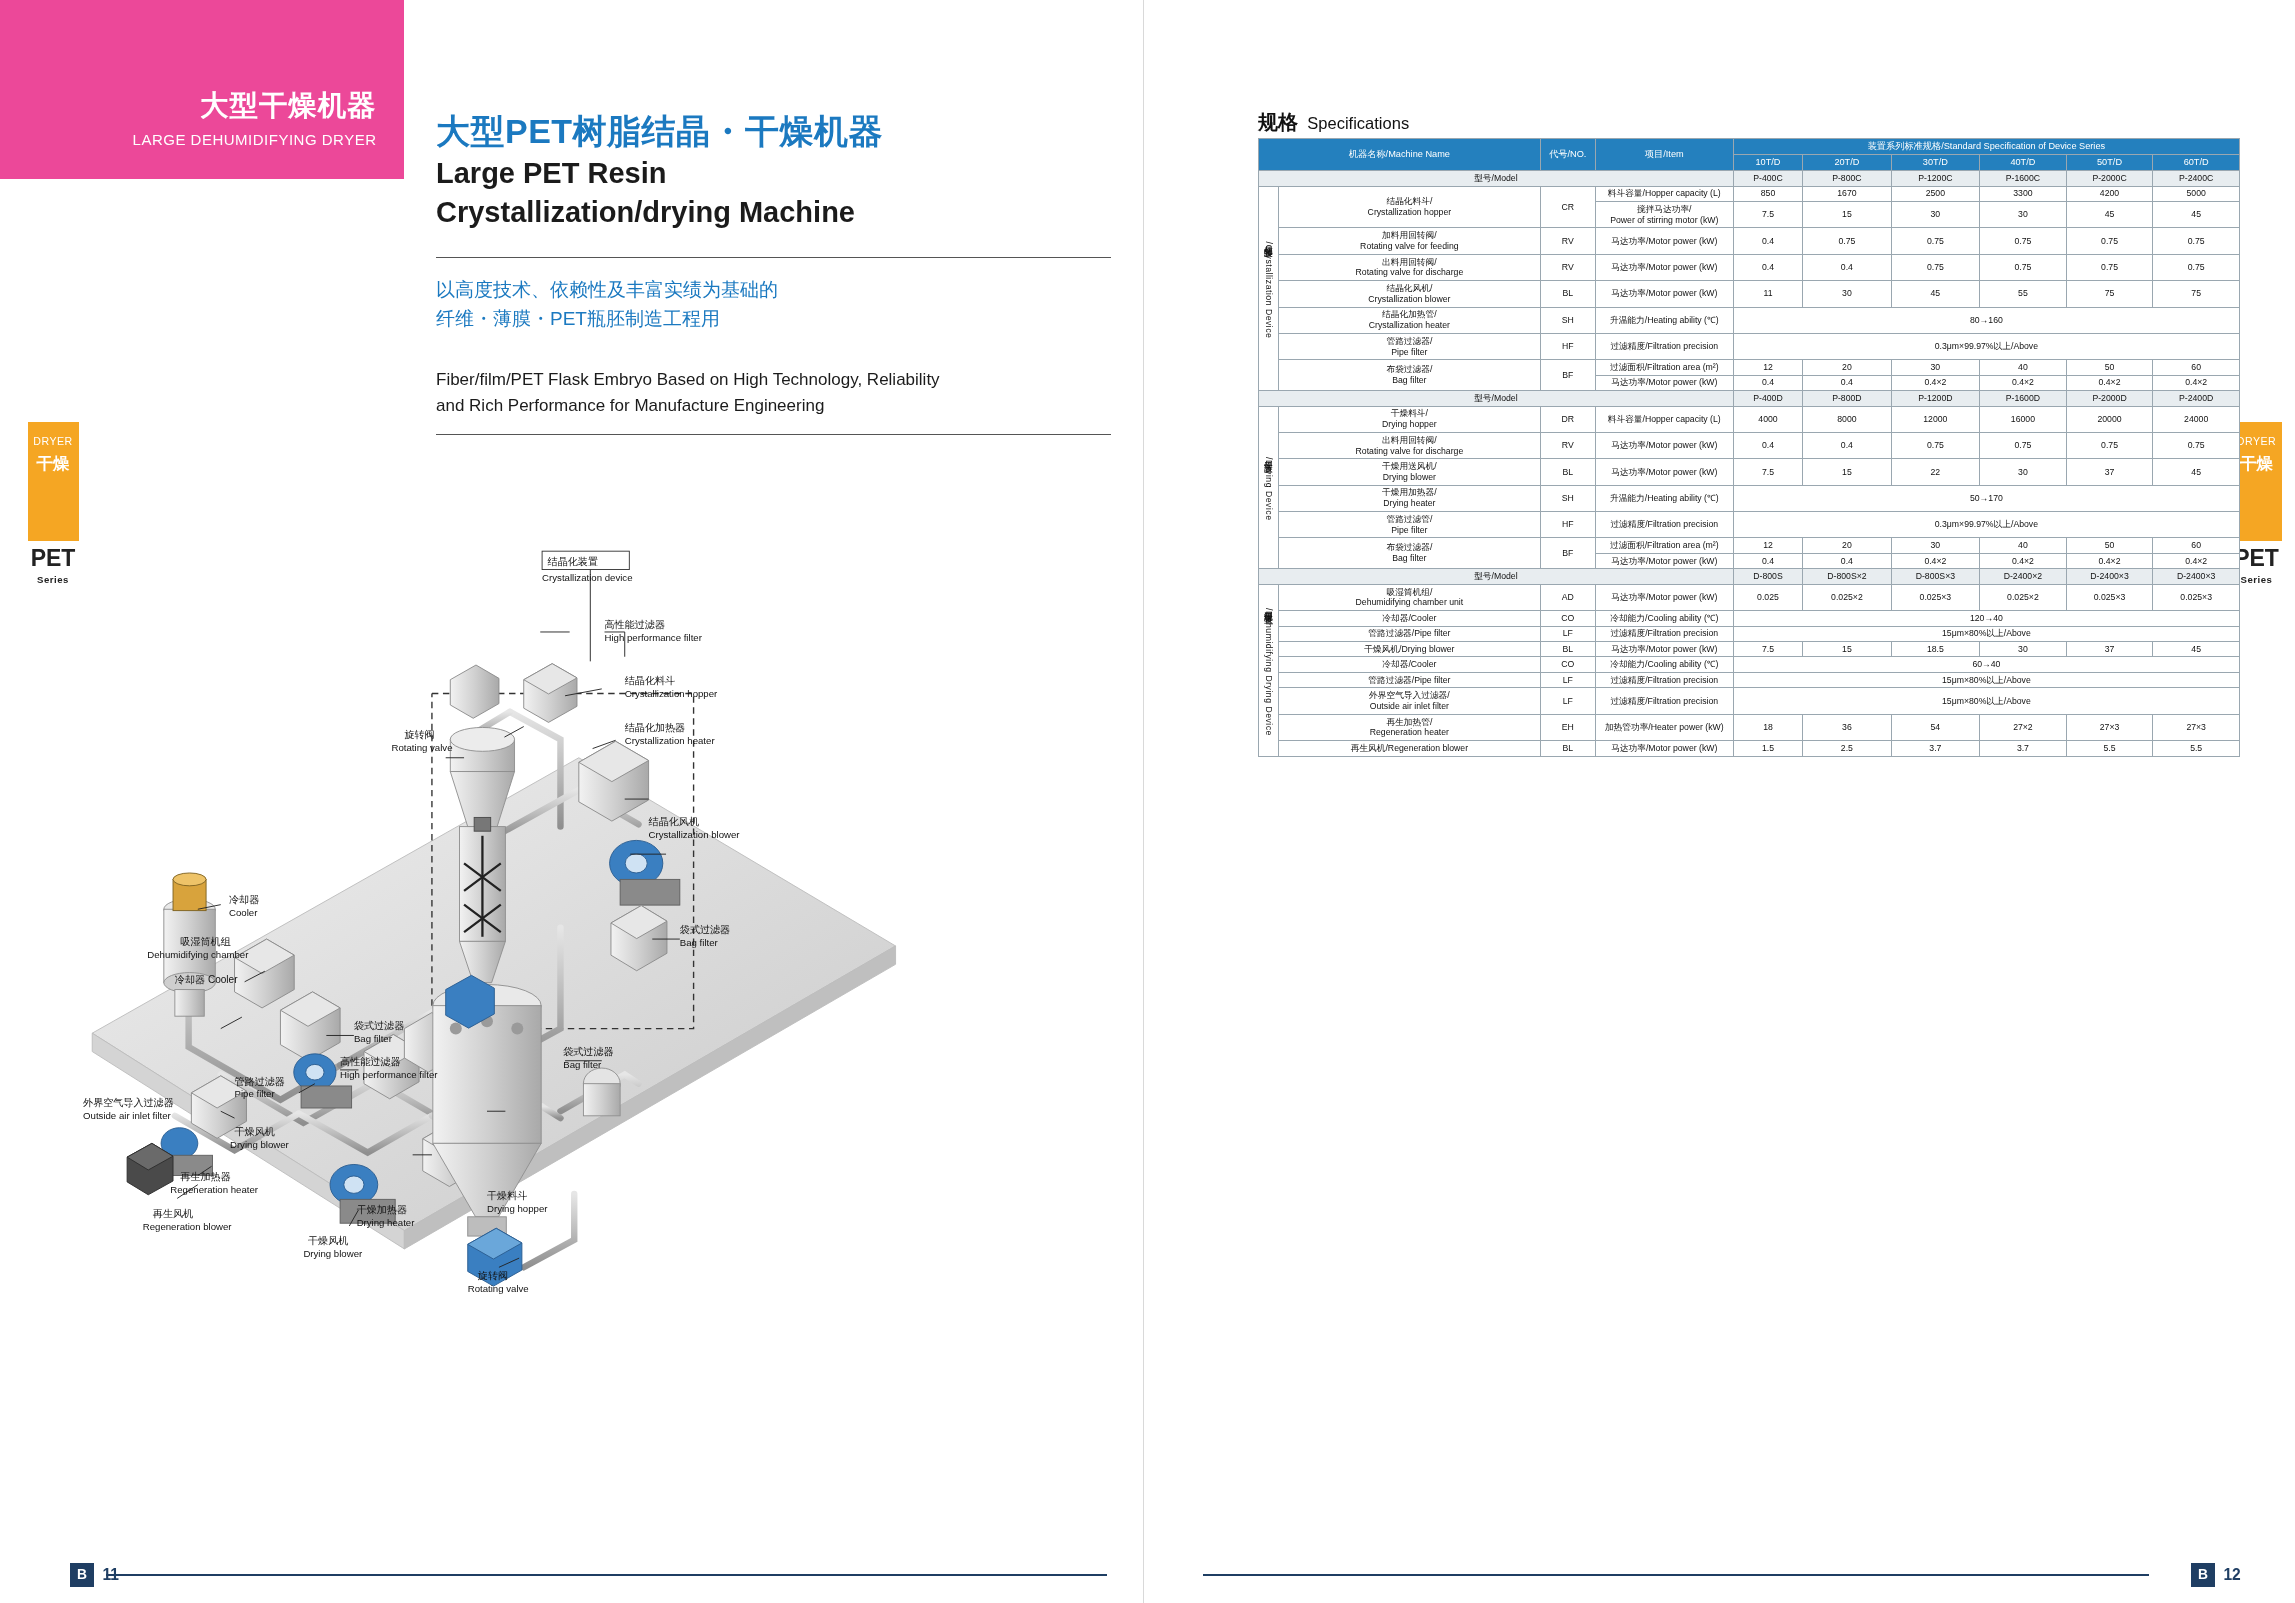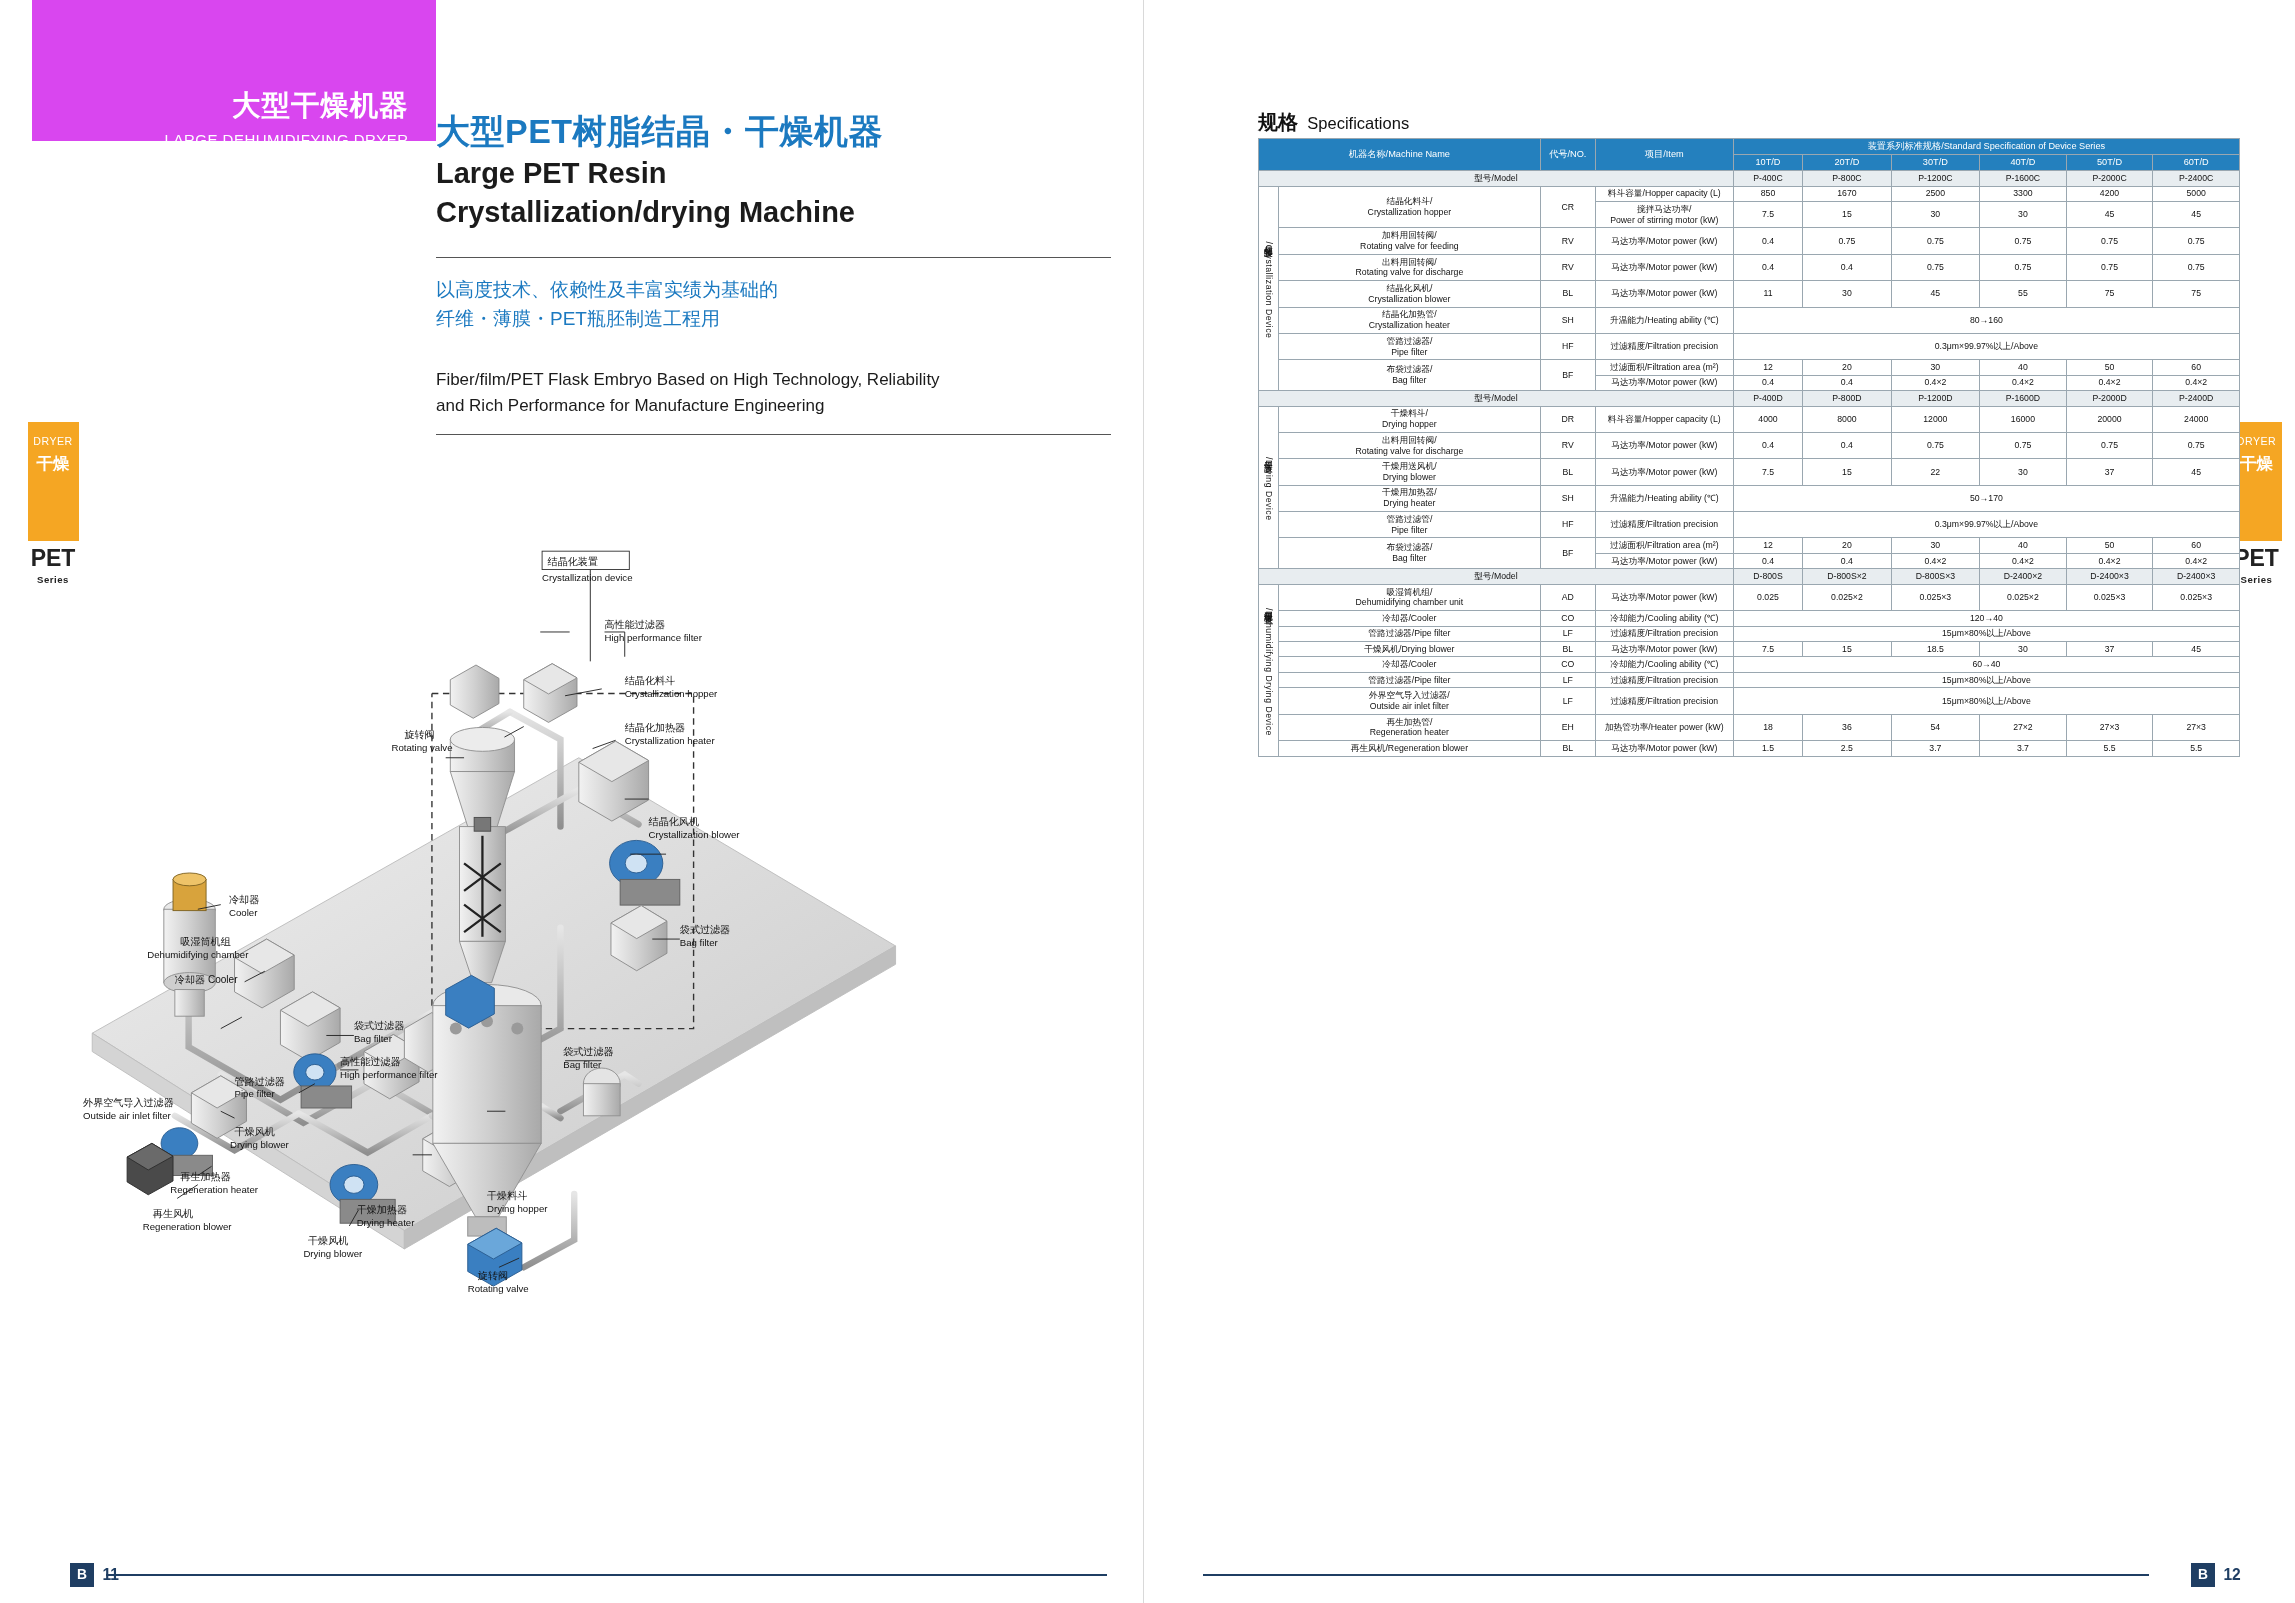--- a/index.html
+++ b/index.html
@@ -6,23 +6,22 @@
   html, body { margin:0; padding:0; }
   body {
     width: 2310px; height: 1603px;
     background: #ffffff;
     font-family: "Liberation Sans", sans-serif;
     position: relative;
     overflow: hidden;
   }
   
   .orange-block {
-    position:absolute; left:0; top:0; width:404px; height:141px;
-    background:#d946ef;
-    margin-left:32px;
+    position:absolute; left:0; top:0; width:404px; height:179px;
+    background:#ec4899;
   }
   .orange-block .cn {
     position:absolute; left:0; right:27.5px; top:87px;
     text-align:right; color:#fff; font-size:28.5px; font-weight:bold;
     letter-spacing:0.9px;
   }
   .orange-block .en {
     position:absolute; left:0; right:27.5px; top:131px;
     text-align:right; color:#fff; font-size:15px; letter-spacing:0.5px;
   }

